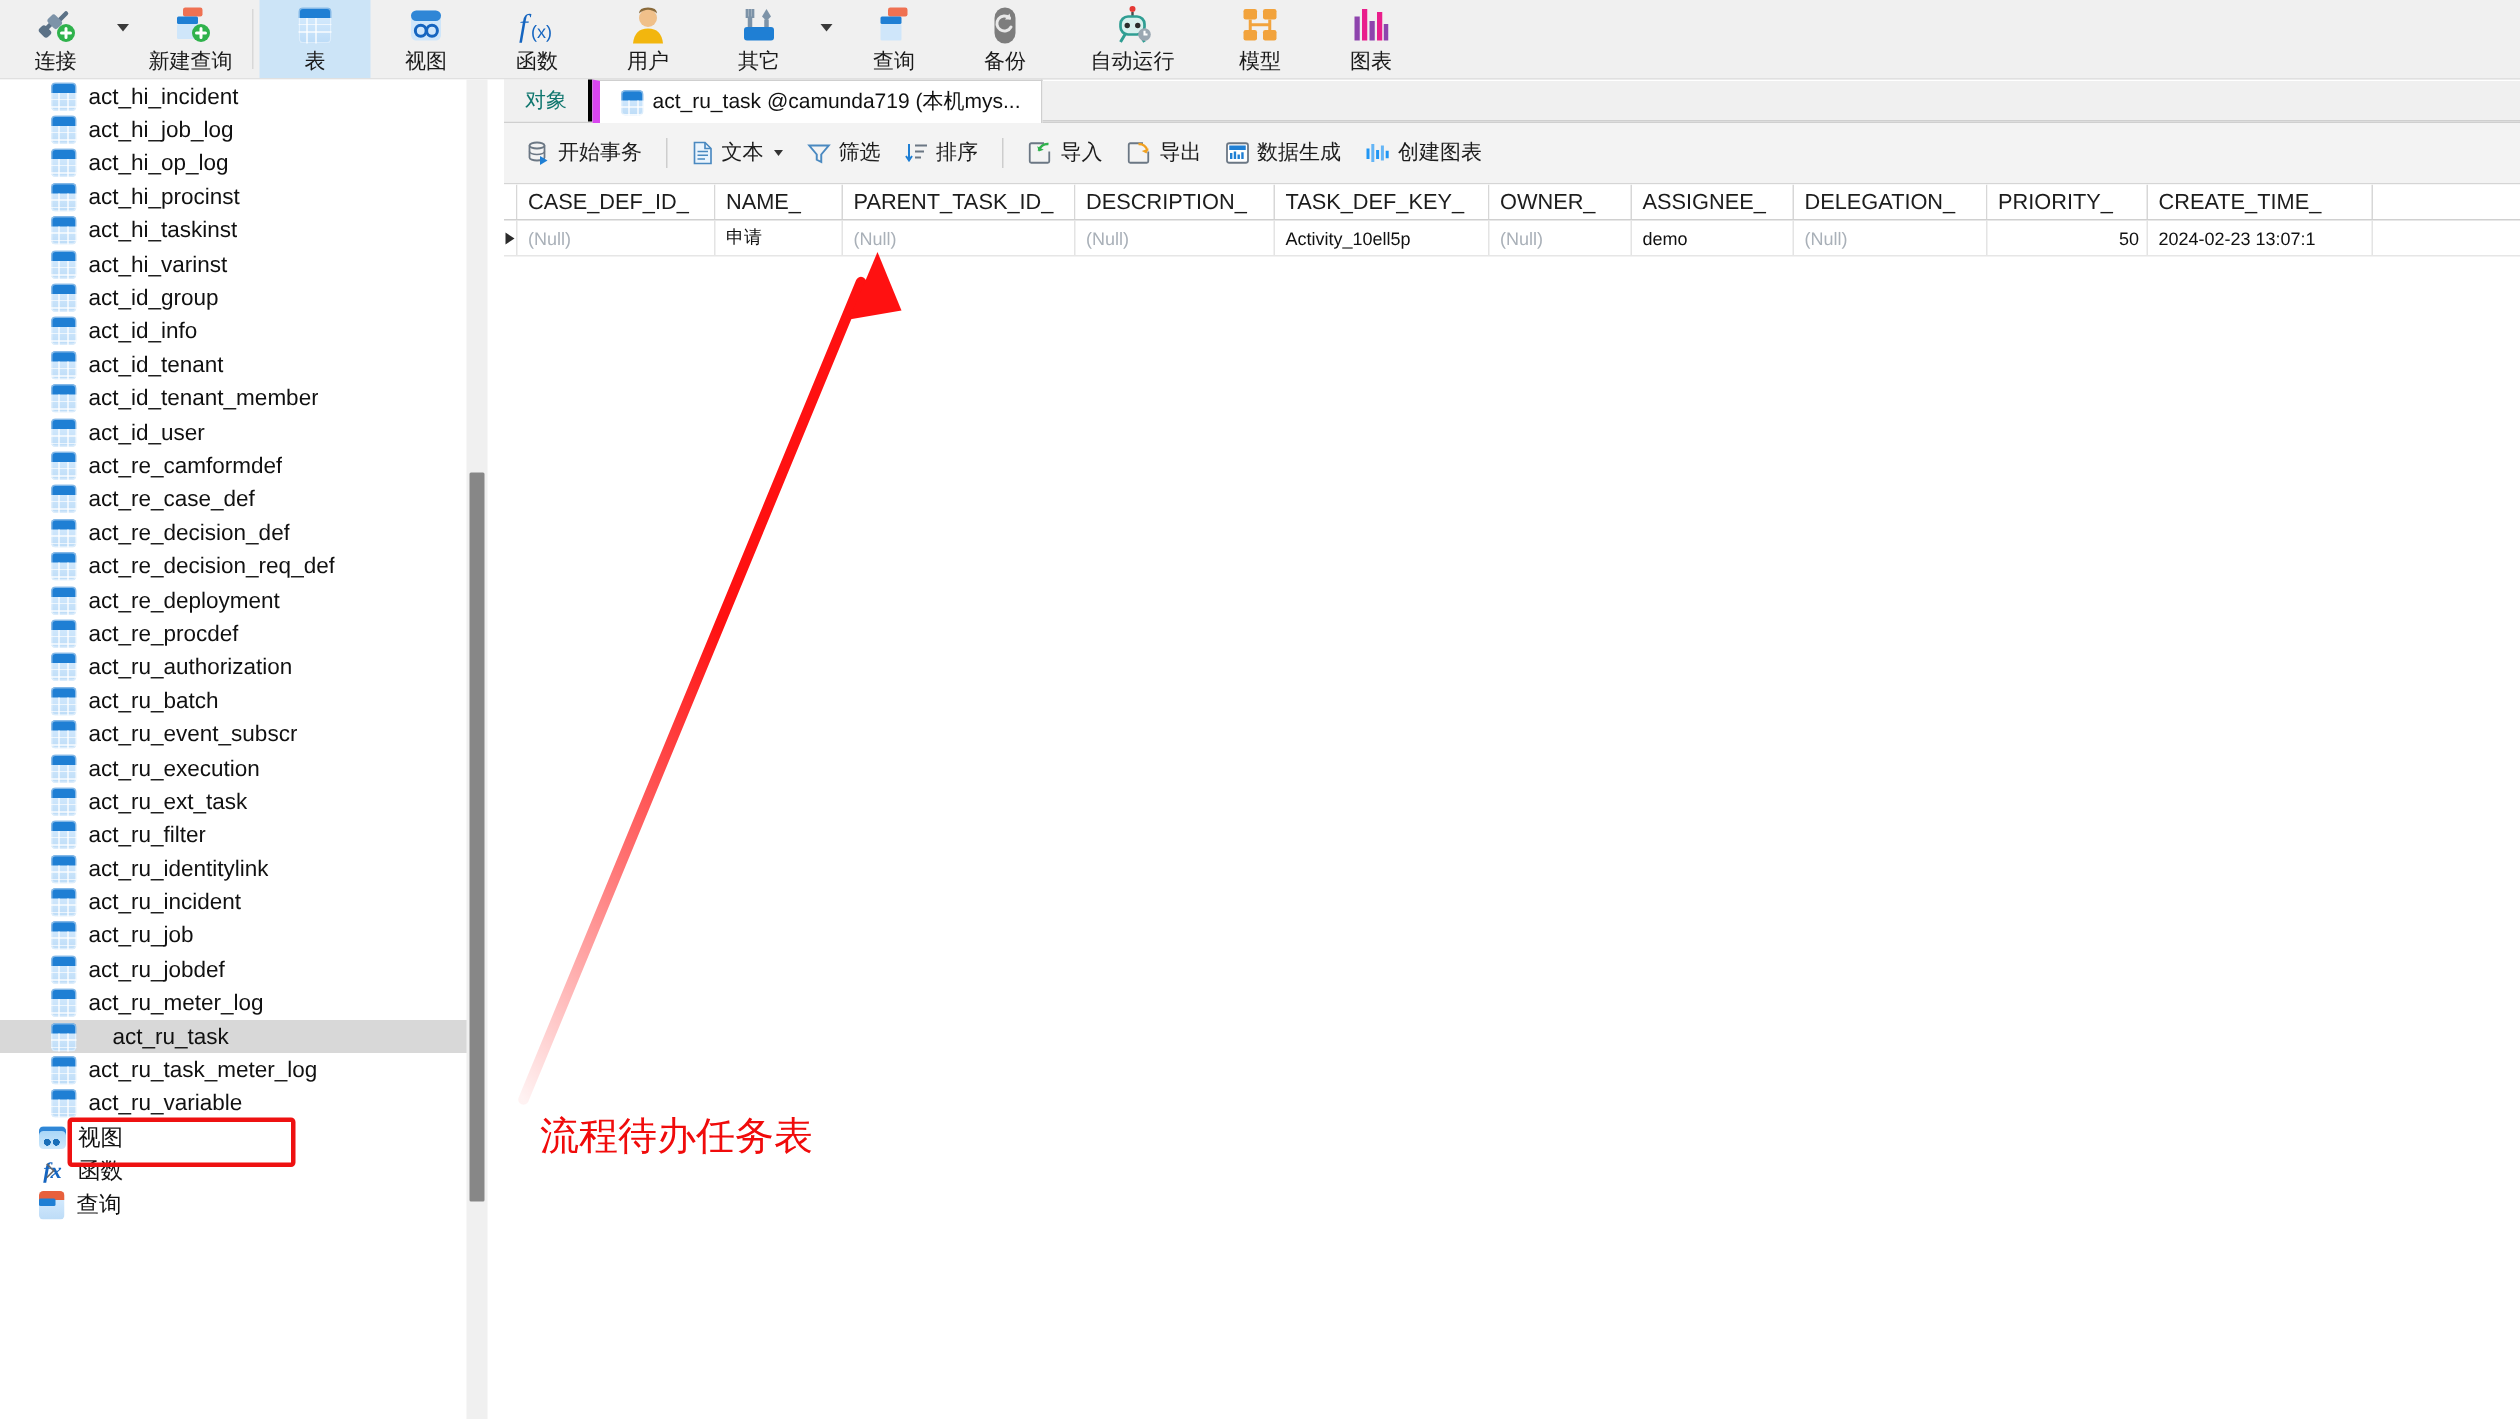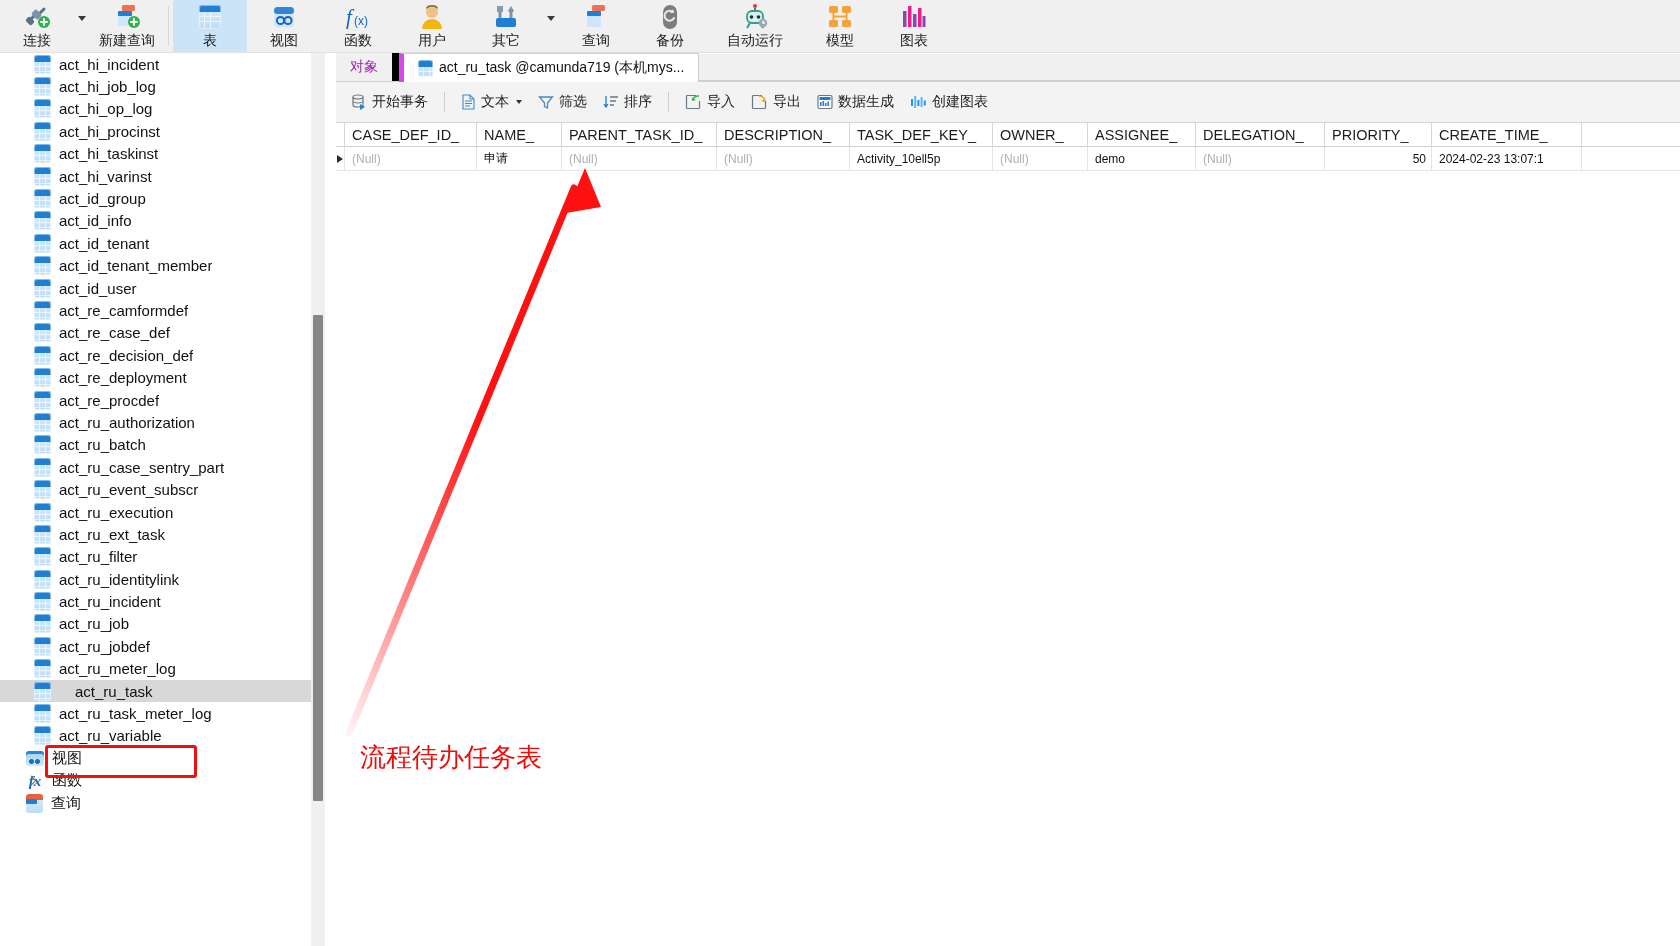--- a/index.html
+++ b/index.html
@@ -86,23 +86,23 @@
   .tabstrip {
     position: absolute; left: 336px; top: 54px;
     width: 1344px; height: 28px;
     background: #f0f0f0;
     border-bottom: 1px solid #cfcfcf;
     display: flex; align-items: flex-end;
   }
   .tab {
     height: 28px; display: flex; align-items: center; gap: 6px;
     padding: 0 14px;
-    font-size: 14px; color: #a21caf;
+    font-size: 14px; color: #0f766e;
     background: #f0f0f0;
-    border-right: 7px solid #000000;
+    border-right: 3px solid #000000;
     cursor: default;
   }
   .tab.active {
     background: #ffffff;
     color: #111;
     border-left: 5px solid #d946ef;
     border-right: 1px solid #cfcfcf;
     border-top: 1px solid #cfcfcf;
     margin-bottom: -1px;
     height: 29px;
@@ -604,37 +604,37 @@
         <div class="trow">
           <span class="tbl-ic"></span>
           <span class="nm">act_re_case_def</span>
         </div>
         <div class="trow">
           <span class="tbl-ic"></span>
           <span class="nm">act_re_decision_def</span>
         </div>
         <div class="trow">
           <span class="tbl-ic"></span>
+          <span class="nm">act_re_decision_req_def</span>
+        </div>
+        <div class="trow">
+          <span class="tbl-ic"></span>
           <span class="nm">act_re_deployment</span>
         </div>
         <div class="trow">
           <span class="tbl-ic"></span>
           <span class="nm">act_re_procdef</span>
         </div>
         <div class="trow">
           <span class="tbl-ic"></span>
           <span class="nm">act_ru_authorization</span>
         </div>
         <div class="trow">
           <span class="tbl-ic"></span>
           <span class="nm">act_ru_batch</span>
-        </div>
-        <div class="trow">
-          <span class="tbl-ic"></span>
-          <span class="nm">act_ru_case_sentry_part</span>
         </div>
         <div class="trow">
           <span class="tbl-ic"></span>
           <span class="nm">act_ru_event_subscr</span>
         </div>
         <div class="trow">
           <span class="tbl-ic"></span>
           <span class="nm">act_ru_execution</span>
         </div>
         <div class="trow">

